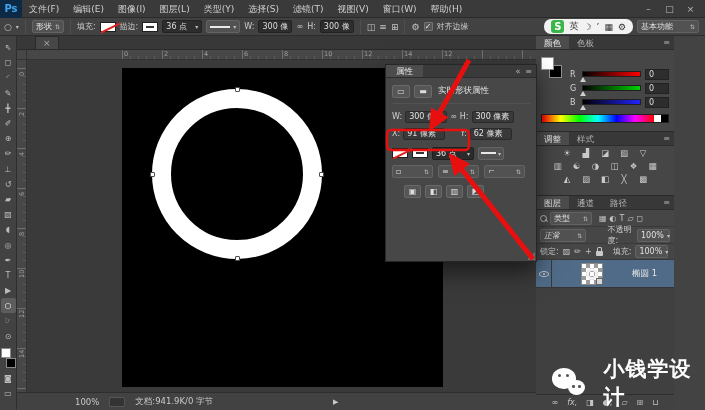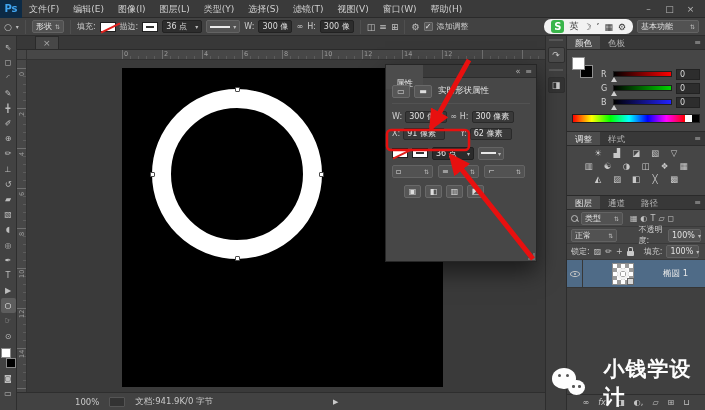--- a/index.html
+++ b/index.html
@@ -62,21 +62,21 @@
   .statusbar { left:17px; top:392px; width:528px; height:18px; background:#424242; border-top:1px solid #2e2e2e; display:flex; align-items:center; gap:10px; padding-left:58px; font-size:8.5px; color:#c9c9c9; }
   .status-chip { width:16px; height:10px; background:#333; border:1px solid #555; border-radius:1px; }
 
   
   .dockstrip { left:545px; top:36px; width:22px; height:374px; background:#3e3e3e; border-left:1px solid #2d2d2d; border-right:1px solid #2d2d2d; display:flex; flex-direction:column; align-items:center; padding-top:3px; gap:6px; }
   .dock-grip { width:14px; height:2px; border-top:1px solid #555; border-bottom:1px solid #555; }
   .dock-btn { width:17px; height:16px; background:#4a4a4a; border:1px solid #2f2f2f; border-radius:2px; display:flex; align-items:center; justify-content:center; font-size:9px; color:#c9c9c9; }
   .dock-btn.active { background:#333; }
 
   
-  .rightcol { left:567px; top:36px; width:138px; height:374px; background:#464646; display:flex; flex-direction:column; }
+  .rightcol { left:536px; top:36px; width:138px; height:374px; background:#464646; display:flex; flex-direction:column; }
   .panel { border-bottom:1px solid #2a2a2a; position:relative; }
   .ptabs { display:flex; background:#383838; height:14px; border-bottom:1px solid #2c2c2c; }
   .ptab { padding:0 8px; line-height:14px; font-size:8.5px; color:#b5b5b5; }
   .ptab.active { background:#4c4c4c; color:#e8e8e8; }
   .pmenu { margin-left:auto; padding:0 4px; line-height:14px; font-size:8px; color:#b0b0b0; }
 
   .fgbg { position:absolute; left:5px; top:21px; width:24px; height:24px; }
   .fg { position:absolute; left:0; top:0; width:13px; height:13px; background:#fff; border:1px solid #909090; z-index:2; }
   .bg { position:absolute; left:8px; top:8px; width:13px; height:13px; background:#000; border:1px solid #909090; }
   .ch-rows { margin:19px 5px 0 34px; display:flex; flex-direction:column; gap:4px; }
@@ -115,21 +115,21 @@
   .checker { background-color:#fff; background-image:linear-gradient(45deg,#9b9b9b 25%,transparent 25%,transparent 75%,#9b9b9b 75%),linear-gradient(45deg,#9b9b9b 25%,transparent 25%,transparent 75%,#9b9b9b 75%); background-size:8px 8px; background-position:0 0,4px 4px; }
   .thumb-ring { position:absolute; left:4px; top:4px; width:12px; height:12px; border:3px solid #f2f2f2; border-radius:50%; }
   .thumb-badge { position:absolute; right:-1px; bottom:-1px; width:7px; height:7px; background:#d8d8d8; border:1px solid #666; }
   .layer-name { font-size:8.5px; color:#e8e8e8; }
   .layer-lockic { margin-left:auto; margin-right:8px; }
   .lay-bottom { margin-top:auto; height:16px; background:#424242; border-top:1px solid #2e2e2e; display:flex; align-items:center; justify-content:center; gap:9px; font-size:8px; color:#c3c3c3; }
 
   
   .props { left:385px; top:64px; width:152px; height:198px; background:#474747; border:1px solid #262626; box-shadow:0 10px 22px rgba(0,0,0,.55); z-index:10; }
   .props-header { height:13px; background:#3a3a3a; border-bottom:1px solid #2c2c2c; display:flex; }
-  .props-tab { background:#4c4c4c; padding:12px 10px; line-height:13px; font-size:8.5px; color:#e5e5e5; }
+  .props-tab { background:#4c4c4c; padding:0 10px; line-height:13px; font-size:8.5px; color:#e5e5e5; }
   .props-hicons { margin-left:auto; display:flex; gap:5px; padding-right:4px; line-height:13px; font-size:8px; color:#b5b5b5; }
   .props-body { padding:5px 6px 0 6px; }
   .live-row { display:flex; align-items:center; gap:4px; height:16px; }
   .shape-btn { width:18px; height:13px; background:#565656; border:1px solid #6a6a6a; border-radius:2px; display:flex; align-items:center; justify-content:center; font-size:8px; color:#ddd; }
   .live-label { font-size:8.5px; color:#e0e0e0; margin-left:2px; }
   .props-div { height:1px; background:#393939; border-bottom:1px solid #525252; margin:4px 0; }
   .dim-row { display:flex; align-items:center; gap:3px; height:17px; font-size:8px; color:#cfcfcf; }
   .dim-field { width:42px; height:12px; background:#393939; border:1px solid #2a2a2a; border-radius:2px; display:flex; align-items:center; padding:0 3px; font-size:8px; color:#e2e2e2; white-space:nowrap; overflow:hidden; }
   .fillstroke-row { display:flex; align-items:center; gap:4px; height:18px; margin-top:2px; }
   .sw-field { width:42px; height:13px; background:#2b2b2b; border:1px solid #202020; border-radius:2px; display:flex; align-items:center; padding:0 3px; font-size:8px; color:#e6e6e6; }
@@ -206,21 +206,21 @@
   <div class="dark-field" style="width:34px;">
       <span>300 像</span>
     </div>
   <div class="sep"></div>
   <span class="icon">◫</span>
   <span class="icon">≡</span>
   <span class="icon">⊞</span>
   <div class="sep"></div>
   <span class="icon">⚙</span>
   <span class="checkbox">✓</span>
-  <span style="font-size:8px;">添加调整</span>
+  <span style="font-size:8px;">对齐边缘</span>
   <div class="ime-tray" style="margin-left:auto;">
     <span class="ime-s">S</span>
     <span class="ime-item">英</span>
     <span class="ime-item">☽</span>
     <span class="ime-item">’</span>
     <span class="ime-item">▦</span>
     <span class="ime-item">⚙</span>
   </div>
   <div class="mini-select" style="width:62px;margin-right:2px;">
     <span>基本功能</span>
@@ -449,21 +449,21 @@
         <span>类型</span>
           <span class="dd" style="margin-left:auto;">⇅</span>
       </div>
       <span class="lay-ic" style="margin-left:4px;">▦</span>
       <span class="lay-ic">◐</span>
       <span class="lay-ic">T</span>
       <span class="lay-ic">▱</span>
       <span class="lay-ic">◻</span>
     </div>
     <div class="lay-blend">
-      <div class="mini-select" style="width:58px;">
+      <div class="mini-select" style="width:58px;font-style:italic;">
         <span>正常</span>
           <span class="dd" style="margin-left:auto;">⇅</span>
       </div>
       <span style="margin-left:18px;">不透明度:</span>
       <div class="mini-select" style="width:33px;">
         <span>100%</span>
           <span class="dd" style="margin-left:auto;">▾</span>
       </div>
     </div>
     <div class="lay-lock">

